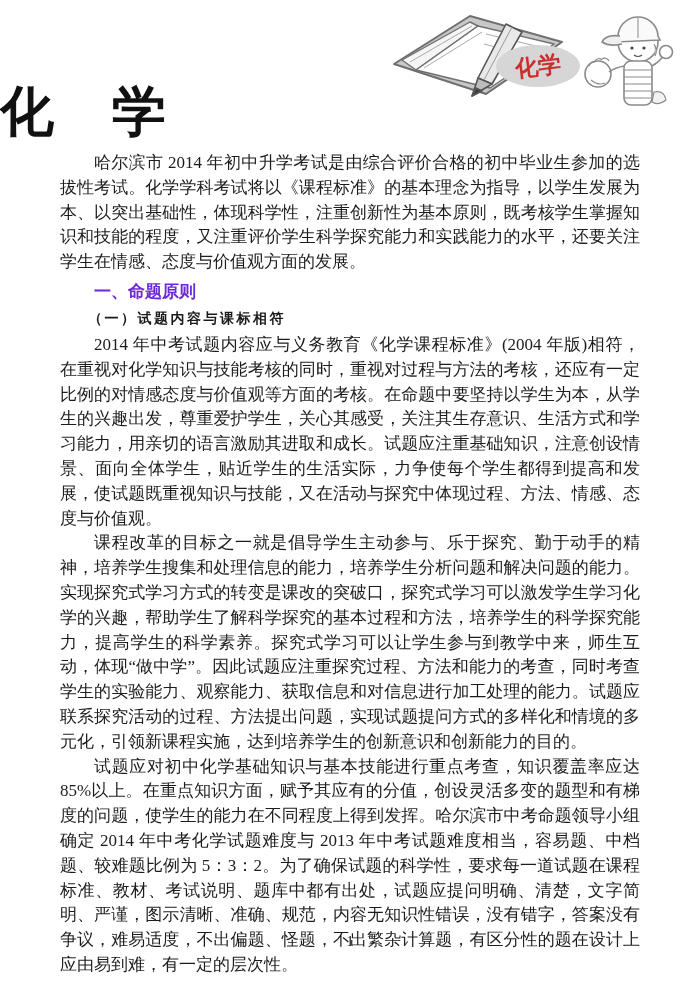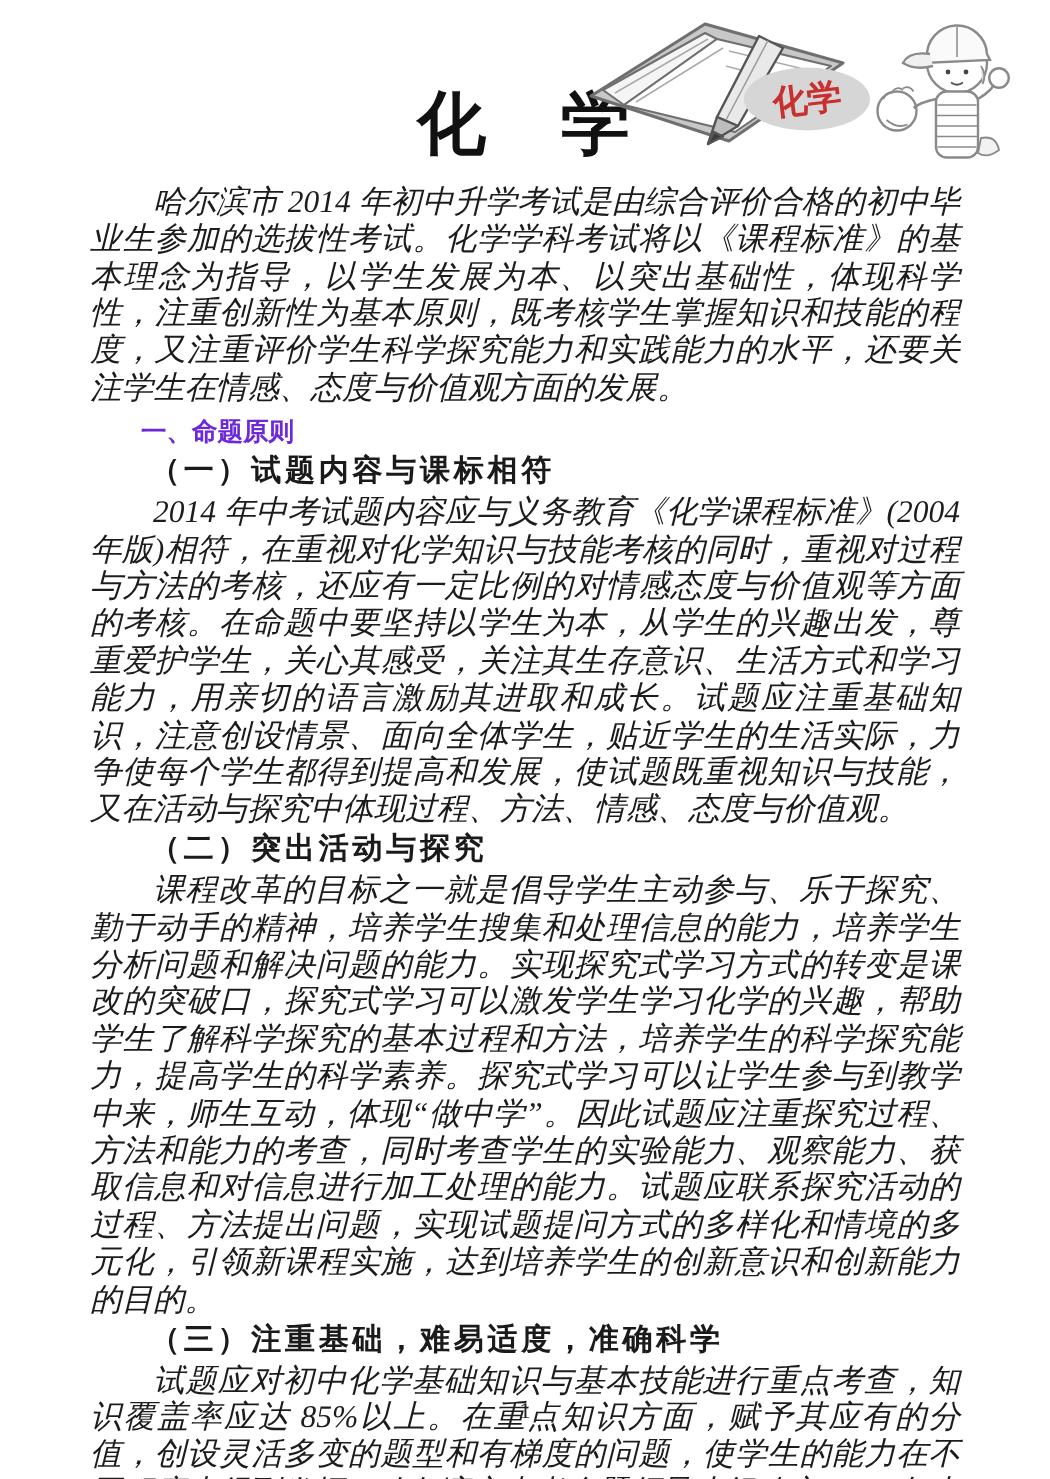--- a/index.html
+++ b/index.html
@@ -19,56 +19,54 @@
     position: absolute;
     top: 0;
     right: 14px;
     width: 300px;
     height: 118px;
   }
 
   
   .doc-title {
     margin: 0;
-    padding-top: 56px;
-    text-align: center;
+    padding-top: 85px;
     font-family: "Liberation Sans", "DejaVu Sans", sans-serif;
     font-weight: bold;
-    font-size: 46px;
+    font-size: 54px;
     line-height: 52px;
     letter-spacing: 2px;
     color: #111;
   }
 
   
   .body-col {
     width: 580px;
     margin: 14px auto 0 auto;
   }
   .para {
     margin: 0;
-    font-size: 21px;
+    font-size: 17px;
     line-height: 24.8px;
     text-align: justify;
     text-indent: 2em;
     color: #1c1c1c;
-    font-style: italic;
   }
   .sec-heading {
     margin: 4px 0 2px 0;
     font-family: "Liberation Sans", "DejaVu Sans", sans-serif;
     font-weight: bold;
     font-size: 17px;
     line-height: 25px;
     text-indent: 2em;
     color: #6d28d9;
   }
   .sub-heading {
     margin: 2px 0 2px 0;
-    font-size: 20px;
+    font-size: 14px;
     line-height: 25px;
     font-weight: 600;
     letter-spacing: 2.5px;
     text-indent: 2em;
     color: #1a1a1a;
     font-family: Liberation Serif, serif;
   }
 
   
   .page-number {
@@ -148,22 +146,20 @@
 
   <div class="body-col">
 
     <p class="para">哈尔滨市 2014 年初中升学考试是由综合评价合格的初中毕业生参加的选拔性考试。化学学科考试将以《课程标准》的基本理念为指导，以学生发展为本、以突出基础性，体现科学性，注重创新性为基本原则，既考核学生掌握知识和技能的程度，又注重评价学生科学探究能力和实践能力的水平，还要关注学生在情感、态度与价值观方面的发展。</p>
 
     <h2 class="sec-heading">一、命题原则</h2>
 
     <h3 class="sub-heading">（一）试题内容与课标相符</h3>
     <p class="para">2014 年中考试题内容应与义务教育《化学课程标准》(2004 年版)相符，在重视对化学知识与技能考核的同时，重视对过程与方法的考核，还应有一定比例的对情感态度与价值观等方面的考核。在命题中要坚持以学生为本，从学生的兴趣出发，尊重爱护学生，关心其感受，关注其生存意识、生活方式和学习能力，用亲切的语言激励其进取和成长。试题应注重基础知识，注意创设情景、面向全体学生，贴近学生的生活实际，力争使每个学生都得到提高和发展，使试题既重视知识与技能，又在活动与探究中体现过程、方法、情感、态度与价值观。</p>
 
-    <h3 class="sub-heading">（二）突出活动与探究</h3>
     <p class="para">课程改革的目标之一就是倡导学生主动参与、乐于探究、勤于动手的精神，培养学生搜集和处理信息的能力，培养学生分析问题和解决问题的能力。实现探究式学习方式的转变是课改的突破口，探究式学习可以激发学生学习化学的兴趣，帮助学生了解科学探究的基本过程和方法，培养学生的科学探究能力，提高学生的科学素养。探究式学习可以让学生参与到教学中来，师生互动，体现“做中学”。因此试题应注重探究过程、方法和能力的考查，同时考查学生的实验能力、观察能力、获取信息和对信息进行加工处理的能力。试题应联系探究活动的过程、方法提出问题，实现试题提问方式的多样化和情境的多元化，引领新课程实施，达到培养学生的创新意识和创新能力的目的。</p>
 
-    <h3 class="sub-heading">（三）注重基础，难易适度，准确科学</h3>
     <p class="para">试题应对初中化学基础知识与基本技能进行重点考查，知识覆盖率应达 85%以上。在重点知识方面，赋予其应有的分值，创设灵活多变的题型和有梯度的问题，使学生的能力在不同程度上得到发挥。哈尔滨市中考命题领导小组确定 2014 年中考化学试题难度与 2013 年中考试题难度相当，容易题、中档题、较难题比例为 5：3：2。为了确保试题的科学性，要求每一道试题在课程标准、教材、考试说明、题库中都有出处，试题应提问明确、清楚，文字简明、严谨，图示清晰、准确、规范，内容无知识性错误，没有错字，答案没有争议，难易适度，不出偏题、怪题，不出繁杂计算题，有区分性的题在设计上应由易到难，有一定的层次性。</p>
 
   </div>
 
   <div class="page-number">1</div>
 </div>
 
 </body></html>

